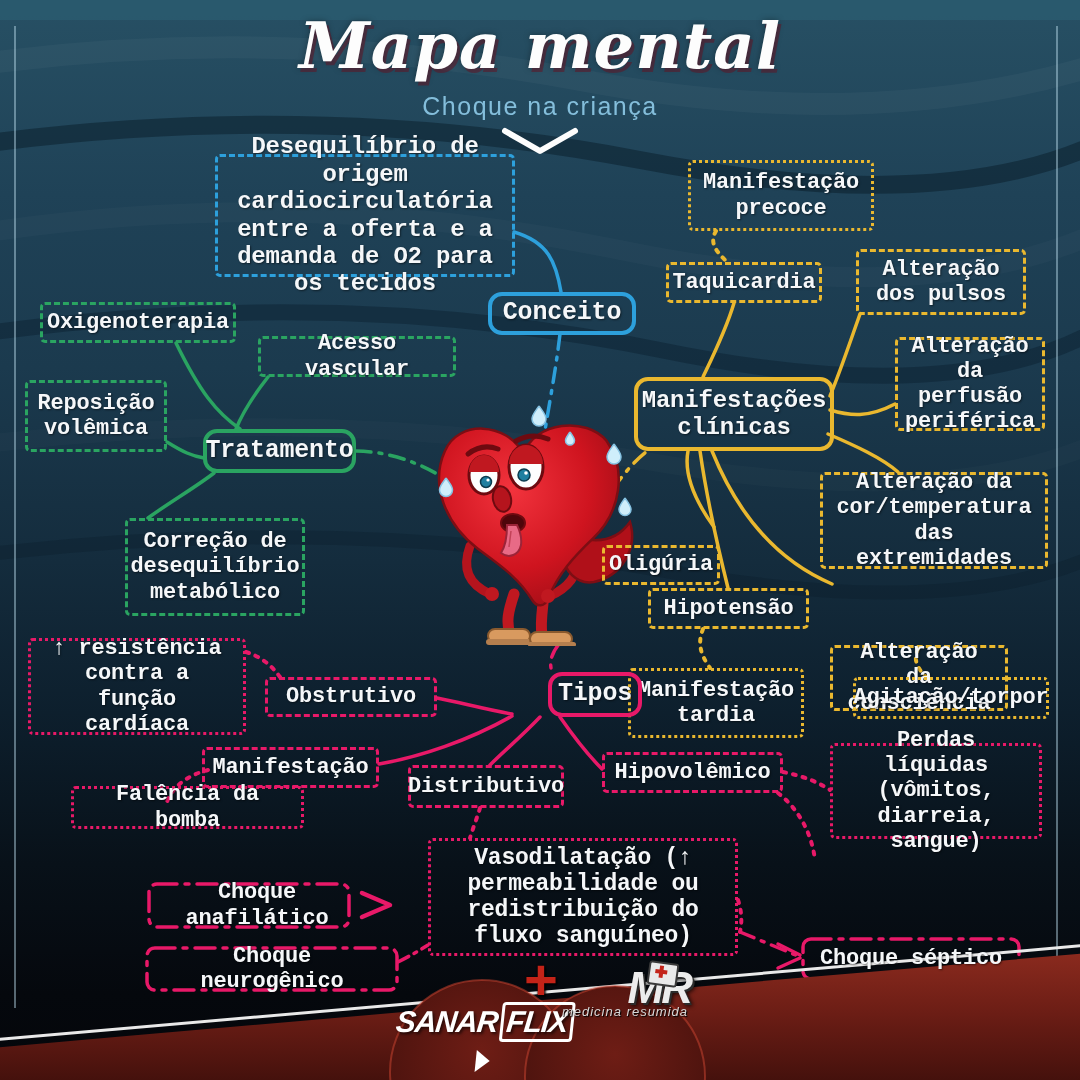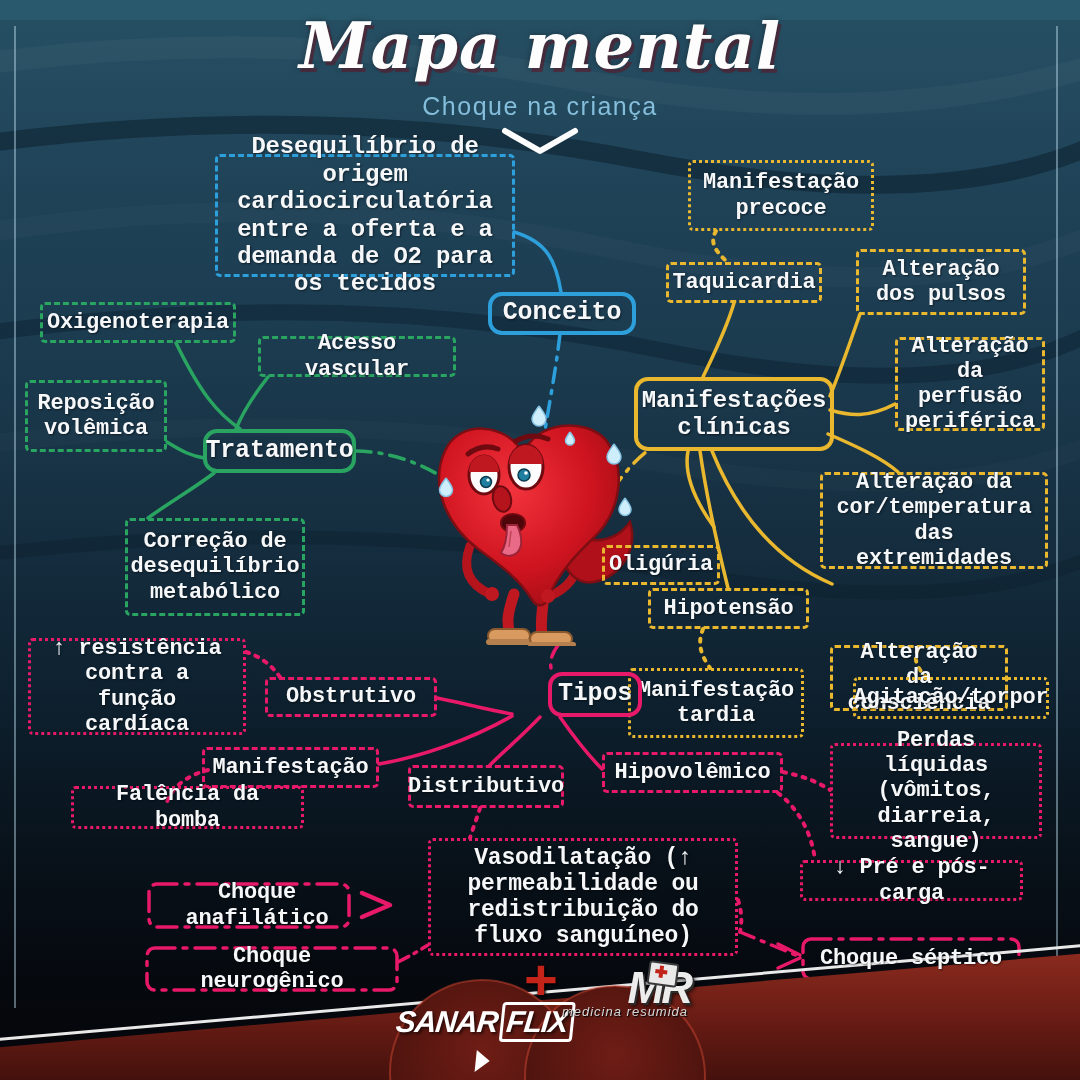--- a/index.html
+++ b/index.html
@@ -249,21 +249,20 @@
 
   <div class="node b-solid c-pink main" style="left:506px;top:672px;width:94px;height:45px;margin-left:42px;">Tipos</div>
   <div class="node b-dotted c-pink" style="left:28px;top:638px;width:218px;height:97px;">↑ resistência contra a função cardíaca</div>
   <div class="node b-dashed c-pink" style="left:265px;top:677px;width:172px;height:40px;">Obstrutivo</div>
   <div class="node b-dashed c-pink" style="left:202px;top:747px;width:177px;height:41px;">Manifestação</div>
   <div class="node b-dotted c-pink" style="left:71px;top:786px;width:233px;height:43px;">Falência da bomba</div>
   <div class="node b-dashed c-pink" style="left:408px;top:765px;width:156px;height:43px;">Distributivo</div>
   <div class="node b-dashed c-pink" style="left:602px;top:752px;width:181px;height:41px;">Hipovolêmico</div>
   <div class="node b-dotted c-pink" style="left:830px;top:743px;width:212px;height:96px;">Perdas líquidas (vômitos, diarreia, sangue)</div>
   <div class="node b-dotted c-pink" style="left:428px;top:838px;width:310px;height:118px;font-size:23px;">Vasodilatação (↑ permeabilidade ou redistribuição do fluxo sanguíneo)</div>
-  <div class="node b-dotted c-pink" style="left:800px;top:860px;width:223px;height:41px;">↓ Pré e pós-carga</div>
   <div class="node b-none" style="left:149px;top:884px;width:216px;height:43px;">Choque anafilático</div>
   <div class="node b-none" style="left:147px;top:948px;width:250px;height:42px;">Choque neurogênico</div>
   <div class="node b-none" style="left:803px;top:939px;width:216px;height:40px;">Choque séptico</div>
 
   <div class="footer">
     <div class="logo-sanarflix"><span>SANAR</span><span class="flix">FLIX</span><span class="flix-arrow"></span></div>
     <div class="logo-plus">+</div>
     <div class="logo-mr">
       <span class="mr-kit"></span>
       <div class="mr-text">MR</div>

